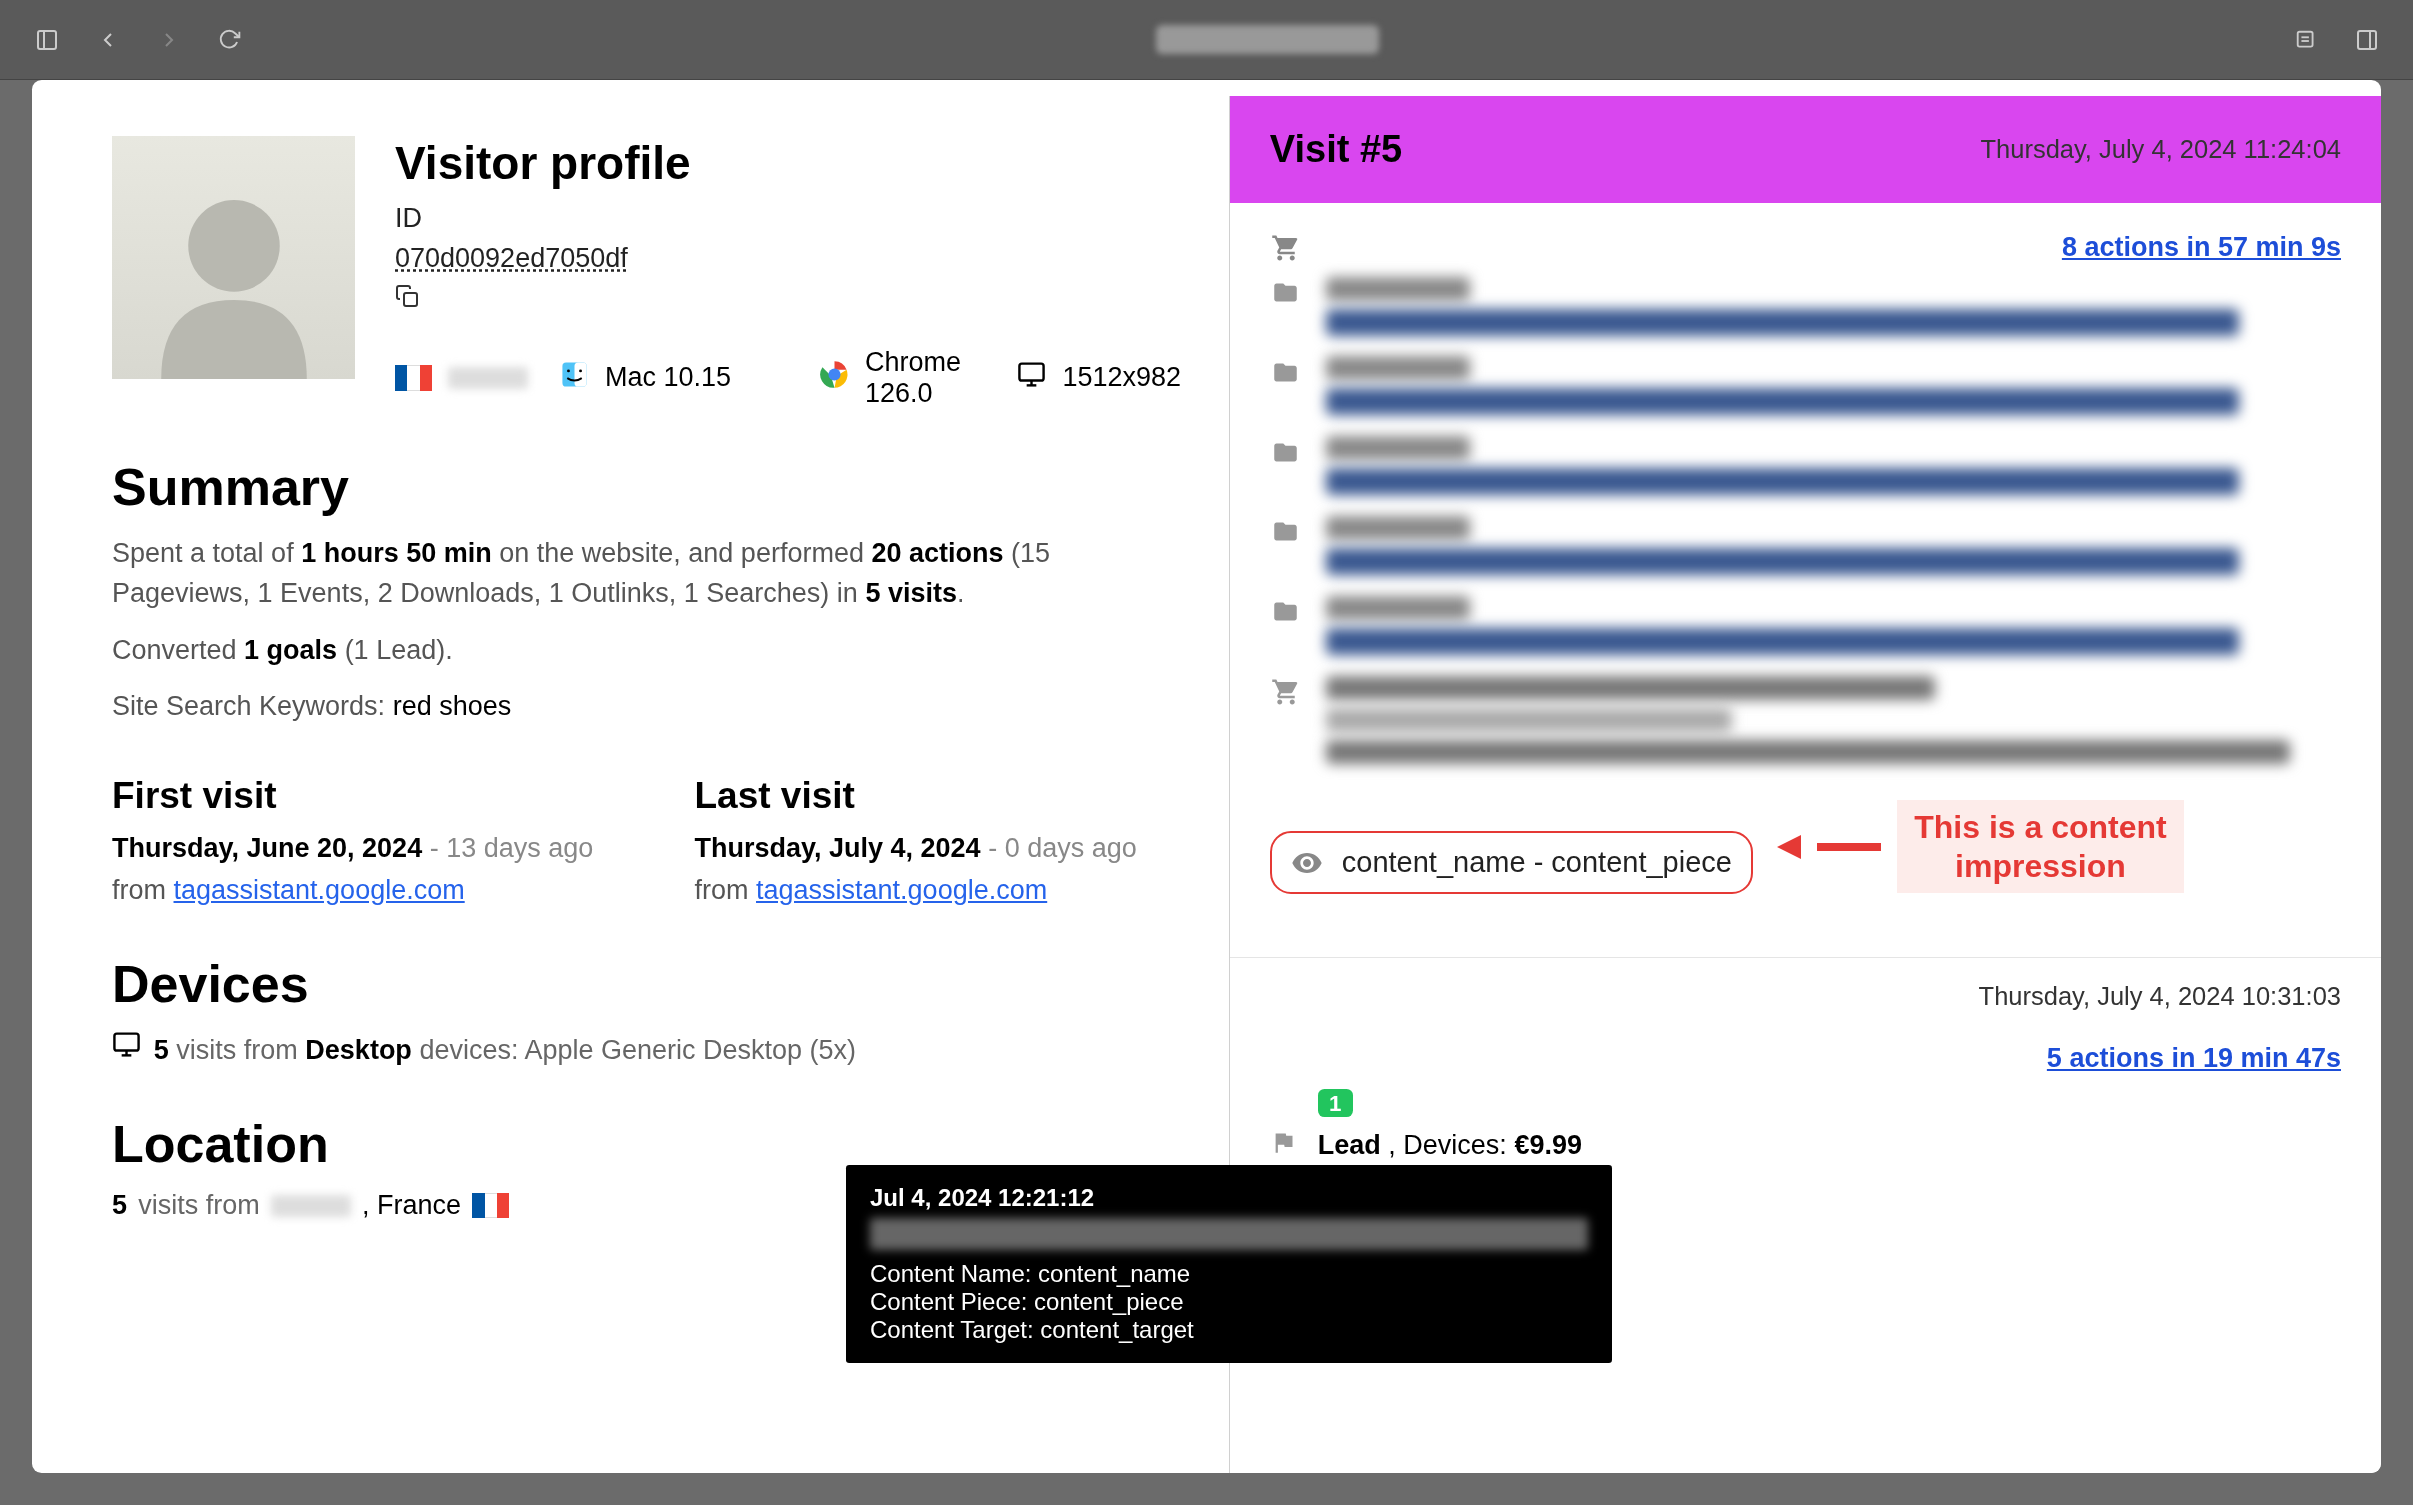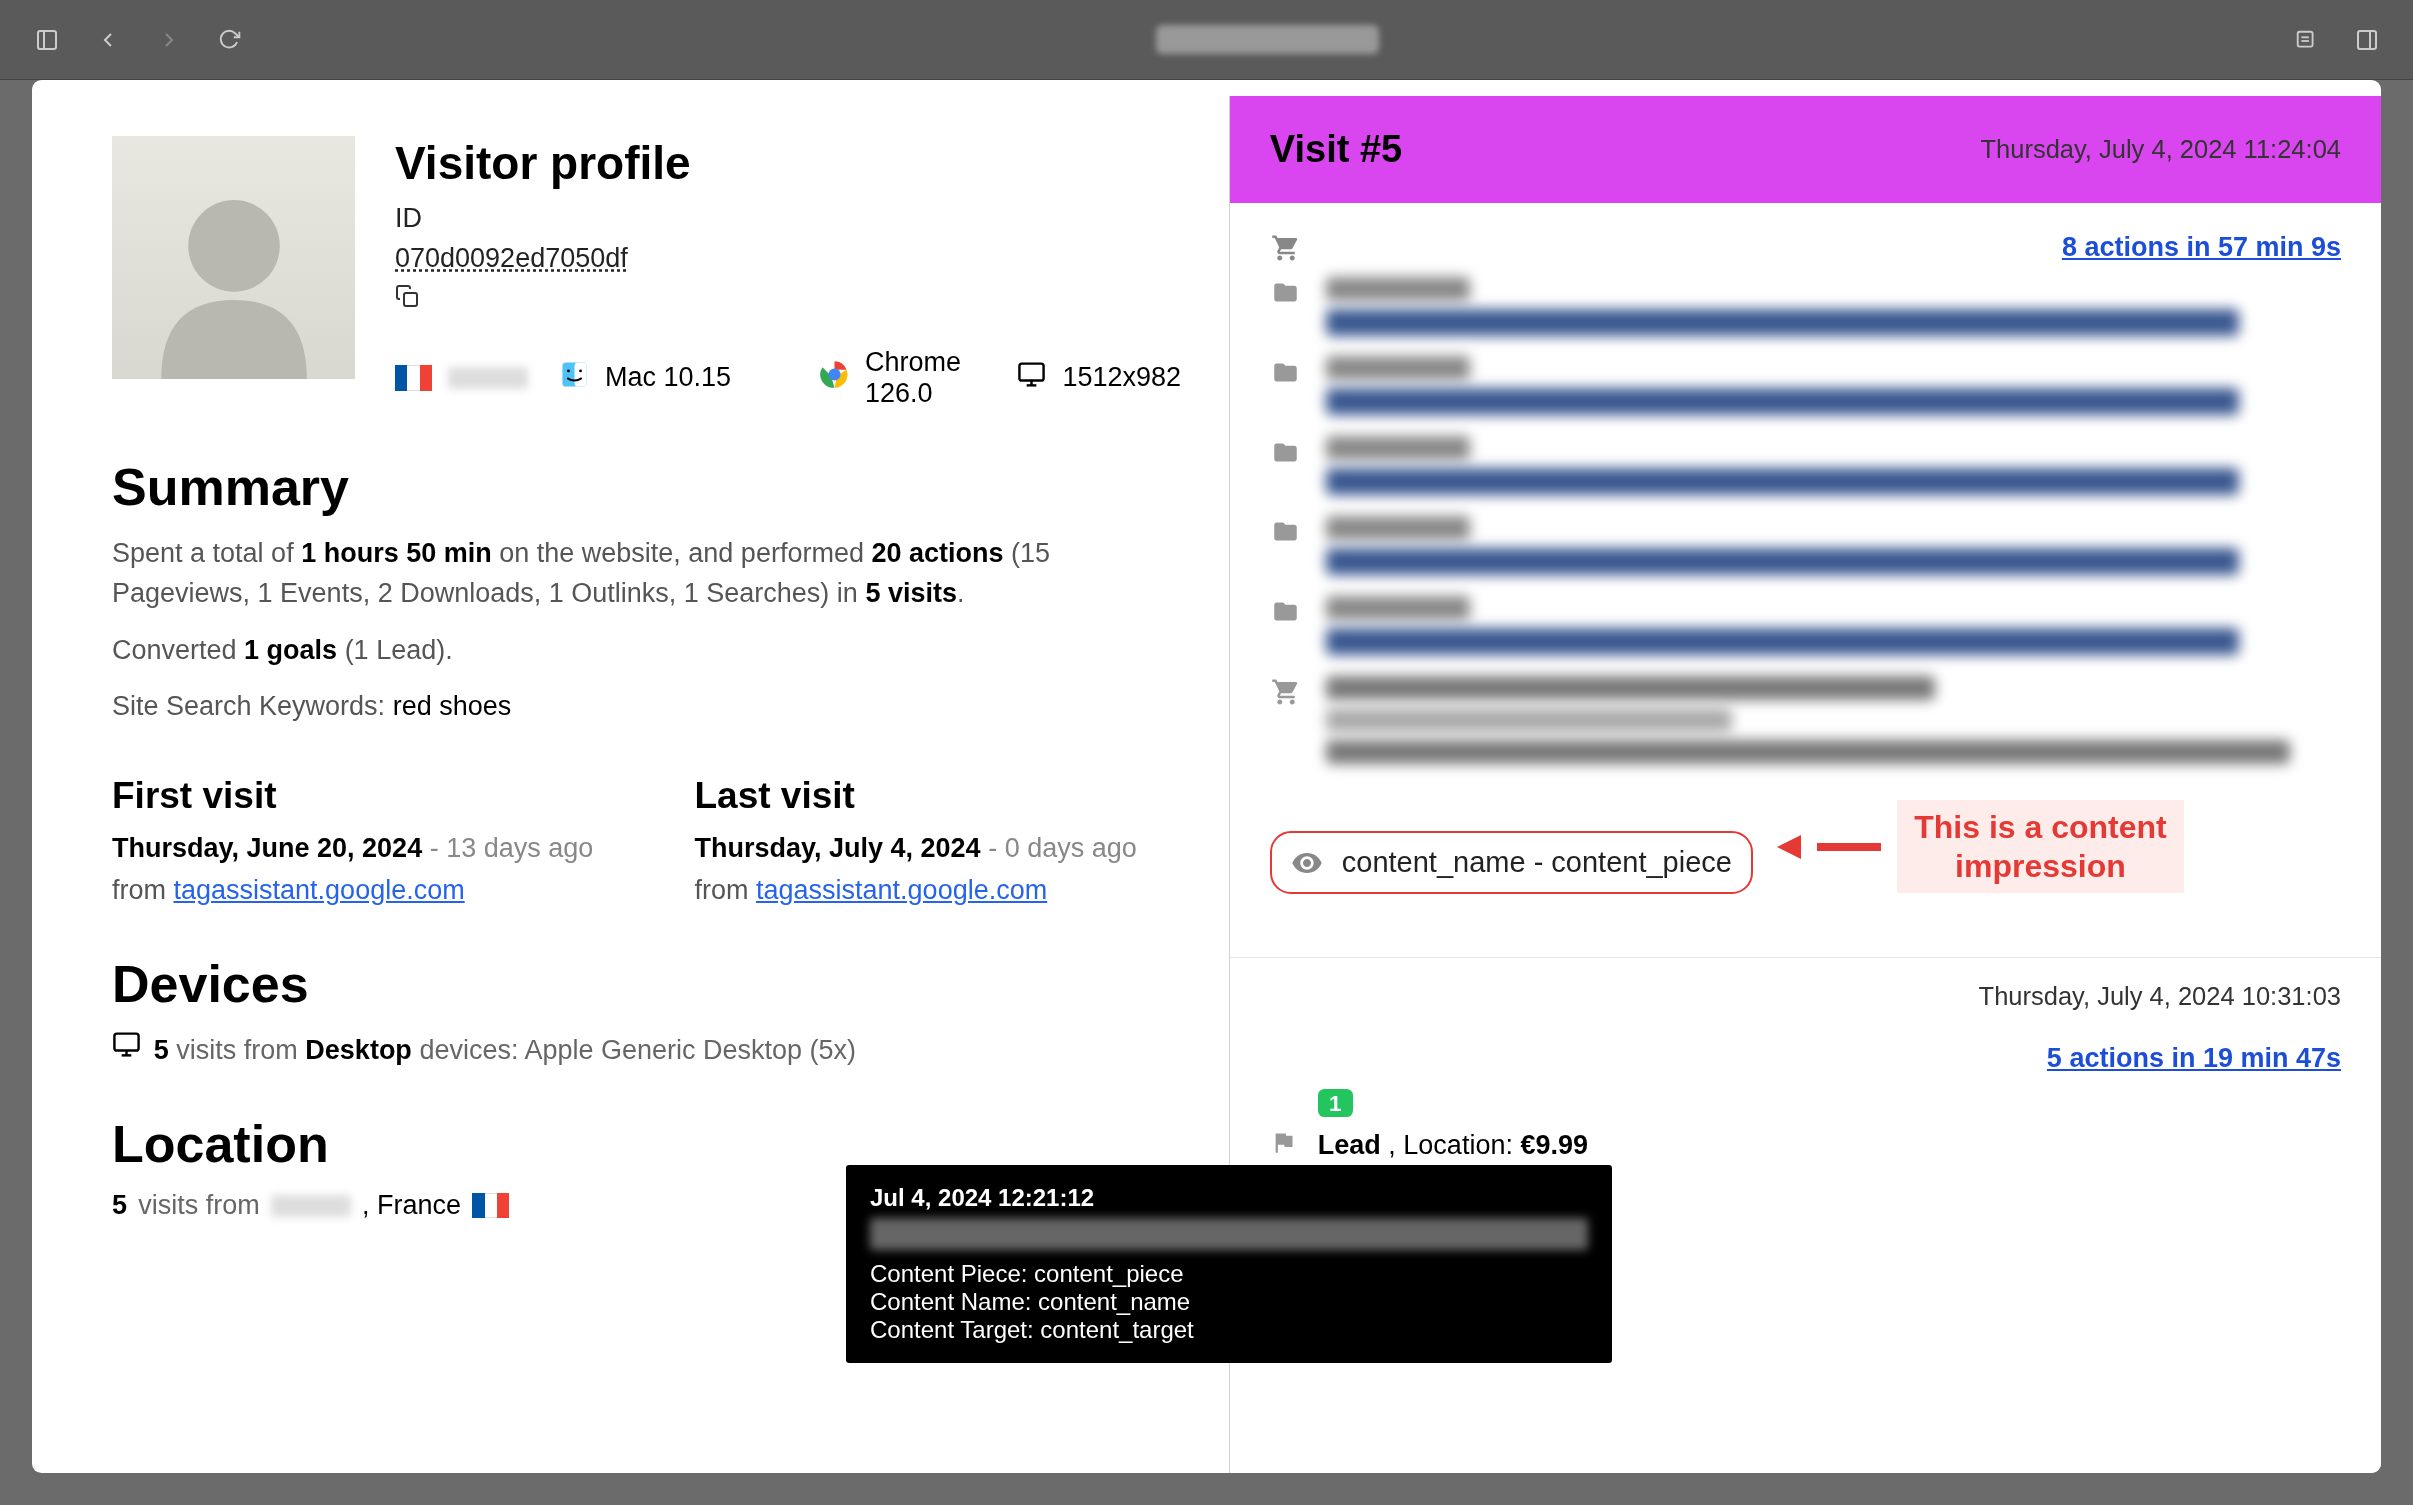--- a/index.html
+++ b/index.html
@@ -429,36 +429,36 @@
       </div>
 
       <div class="visit-header2">Thursday, July 4, 2024 10:31:03</div>
       <div class="visit-body">
         <div class="actions-link"><a>5 actions in 19 min 47s</a></div>
         <div style="margin:8px 0 8px 48px"><span class="badge-1">1</span></div>
         <div class="revenue-row">
           <span class="flag-icon"><svg width="27" height="27" viewBox="0 0 24 24" fill="#999">
                 <path d="M14.4 6L14 4H5v17h2v-7h5.6l.4 2h7V6z"></path>
               </svg></span>
-          <span><b>Lead</b><span> , Location: </span><b>€9.99</b></span>
+          <span><b>Lead</b><span> , Devices: </span><b>€9.99</b></span>
         </div>
         <div class="outlink-row" style="margin-top:32px">
           <span><svg width="27" height="27" viewBox="0 0 24 24" fill="none" stroke="#999" stroke-width="2">
                 <path d="M18 13v6a2 2 0 0 1-2 2H5a2 2 0 0 1-2-2V8a2 2 0 0 1 2-2h6"></path>
                 <polyline points="15 3 21 3 21 9"></polyline>
                 <line x1="10" y1="14" x2="21" y2="3"></line>
               </svg></span>
           <a>example.com</a>
         </div>
       </div>
     </div>
   </div>
 
   <div class="tooltip">
     <div class="ttl">Jul 4, 2024 12:21:12</div>
     <div class="blur-in"></div>
+    <div><span>Content Name: </span><span>content_name</span></div>
     <div><span>Content Piece: </span><span>content_piece</span></div>
-    <div><span>Content Name: </span><span>content_name</span></div>
     <div><span>Content Target: </span><span>content_target</span></div>
   </div>
 
 </div>
 
 
 </body></html>

